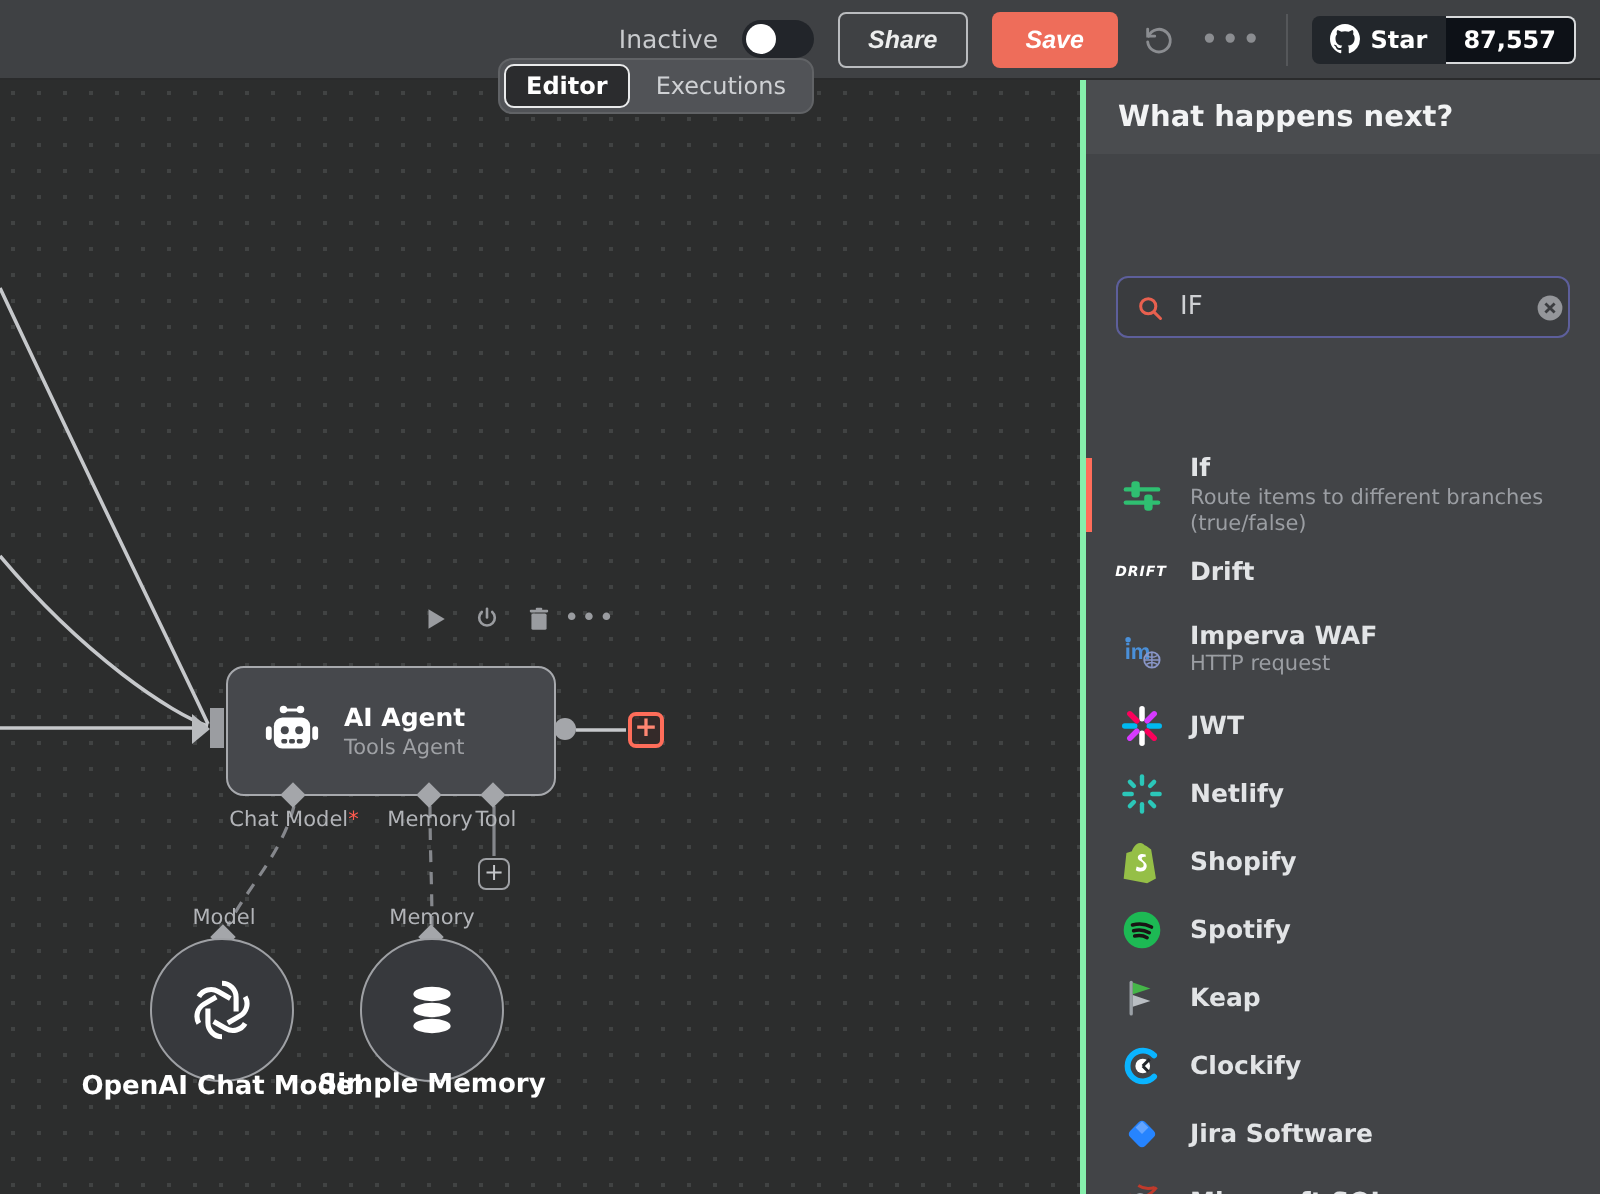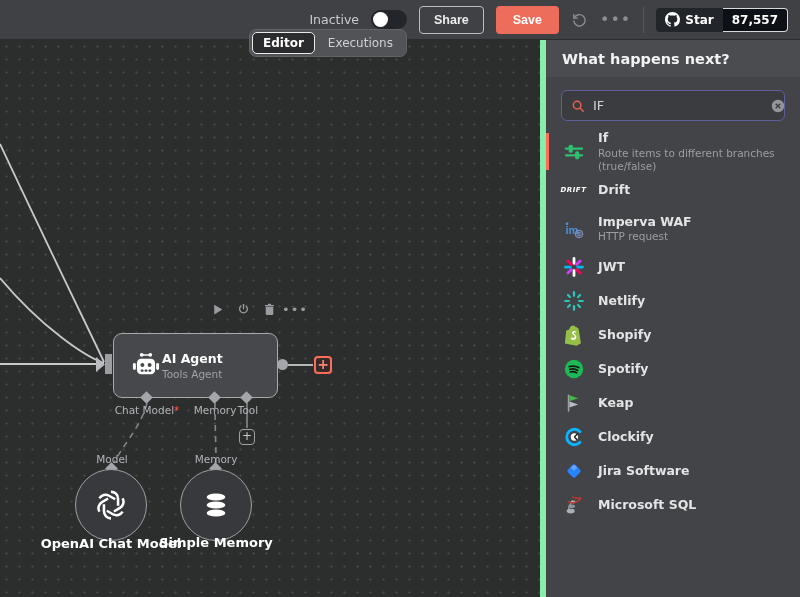--- a/index.html
+++ b/index.html
@@ -4,21 +4,21 @@
 <style>
   * { box-sizing: border-box; margin: 0; padding: 0; }
   html,body { width:800px; height:597px; overflow:hidden; background:#2c2d2d;
     font-family:"DejaVu Sans", sans-serif; }
   .topbar { position:absolute; left:0; top:0; width:800px; height:40px;
     background:#3f4144; border-bottom:1px solid #2a2b2c; display:flex;
     align-items:center; justify-content:flex-end; gap:12px; padding-right:12px; z-index:30; }
   .status-label { color:#c9cbce; font-size:12.5px; }
   .toggle { width:36px; height:19px; border-radius:10px; background:#22252a; position:relative; cursor:pointer; }
   .toggle .knob { position:absolute; left:2px; top:2px; width:15px; height:15px; border-radius:50%; background:#fff; }
-  .btn { border-radius:4px; font-size:12.5px; font-weight:bold; padding:6px 14px; cursor:pointer; }
+  .btn { border-radius:4px; font-size:12.5px; font-weight:bold; padding:6px 14px; cursor:pointer;font-style:italic; }
   .btn.share { background:transparent; color:#eceded; border:1px solid #babcbf; }
   .btn.save { background:#ee6d5a; color:#fff; border:none; padding:7px 17px; }
   .icon-dim { color:#8b8d91; display:flex; align-items:center; }
   .vdivider { width:1px; height:26px; background:#55575a; }
   .gh { display:flex; align-items:stretch; height:24px; font-size:12px; }
   .gh .star { display:flex; align-items:center; gap:5px; background:#22262b;
     color:#fff; padding:0 9px; border-radius:4px 0 0 4px; font-weight:bold; }
   .gh .count { display:flex; align-items:center; background:#0d1117; color:#fff;
     padding:0 9px; border:1px solid #d7d9db; border-left:none; border-radius:0 4px 4px 0; font-weight:bold; }
   .tabs { position:absolute; left:249px; top:29px; background:#515357;
@@ -28,41 +28,41 @@
   
   .canvas { position:absolute; left:0; top:40px; width:540px; height:557px;
     background:#2c2d2d;
     background-image:radial-gradient(#414343 1.1px, transparent 1.2px);
     background-size:13px 13px; }
   .canvas svg.wires { position:absolute; left:0; top:0; }
   .node-toolbar { position:absolute; left:210px; top:262px; display:flex; gap:12px; align-items:center; }
   .node-toolbar .ic { width:14px; height:14px; display:flex; align-items:center; justify-content:center; cursor:pointer; }
   .agent-node { position:absolute; left:113px; top:293px; width:165px; height:65px;
     background:#46484c; border:1.5px solid #a7a9ad; border-radius:9px;
-    display:flex; align-items:center; padding:0 10px 0 16px; cursor:pointer; }
+    display:flex; align-items:center; gap:10px; padding:0 10px 0 16px; cursor:pointer; }
   .agent-title { color:#fff; font-size:12.5px; font-weight:bold; }
   .agent-sub { color:#9fa1a5; font-size://10px; font-size:10.5px; margin-top:2px; }
   .port-circle { position:absolute; left:277px; top:319px; width:11px; height:11px;
     border-radius:50%; background:#a4a6aa; cursor:pointer; }
   .port-in { position:absolute; left:105px; top:314px; width:7px; height:20px; background:#9b9da1; }
   .plus-btn { position:absolute; left:314px; top:316px; width:18px; height:18px;
     border:2px solid #ff6d5a; border-radius:4px; background:rgba(60,40,38,.55);
     color:#ff8672; font-size:14px; line-height:13px; text-align:center; font-weight:bold; cursor:pointer; }
   .plus-btn-gray { position:absolute; left:239px; top:389px; width:16px; height:16px;
     border:1.5px solid #9fa1a5; border-radius:4px; color:#c3c5c8;
     font-size:12px; line-height:12px; text-align:center; cursor:pointer; background:#2c2d2d; }
   .diamond { position:absolute; width:9px; height:9px; background:#a4a6aa; transform:rotate(45deg); cursor:pointer; }
   .port-label { position:absolute; font-size:10.5px; color:#b2b4b8; text-align:center; white-space:nowrap; }
   .req { color:#ff5a4e; }
   .sub-circle { position:absolute; width:72px; height:72px; border-radius:50%;
     background:#37393d; border:1.5px solid #9ea0a4; display:flex; align-items:center; justify-content:center; cursor:pointer; }
   .sub-label { position:absolute; color:#fff; font-weight:bold; font-size:13px; text-align:center; }
   
   .sidebar { position:absolute; left:540px; top:40px; width:260px; height:557px;
-    background:#424447; border-left:6px solid #86efac; display:flex; flex-direction:column; z-index:20; }
+    background:#424447; border-left:3px solid #86efac; display:flex; flex-direction:column; z-index:20;gap:48px; }
   .sb-header { height:37px; background:#4a4c4f; display:flex; align-items:center;
     padding:0 16px; flex:0 0 auto; }
   .sb-title { color:#f2f3f4; font-weight:bold; font-size:14.5px; }
   .sb-search-wrap { padding:13px 15px 9px 15px; flex:0 0 auto; }
   .sb-search { display:flex; align-items:center; gap:8px; height:31px;
     background:#3a3c3f; border:1.5px solid #5d5f9b; border-radius:6px; padding:0 9px; }
   .sb-search input { flex:1; background:transparent; border:none; outline:none;
     color:#cfd1d4; font-size:13px; font-family:inherit; }
   .sb-list { overflow:hidden; flex:1; }
   .sb-item { display:flex; align-items:center; gap:12px; padding:0 15px;

